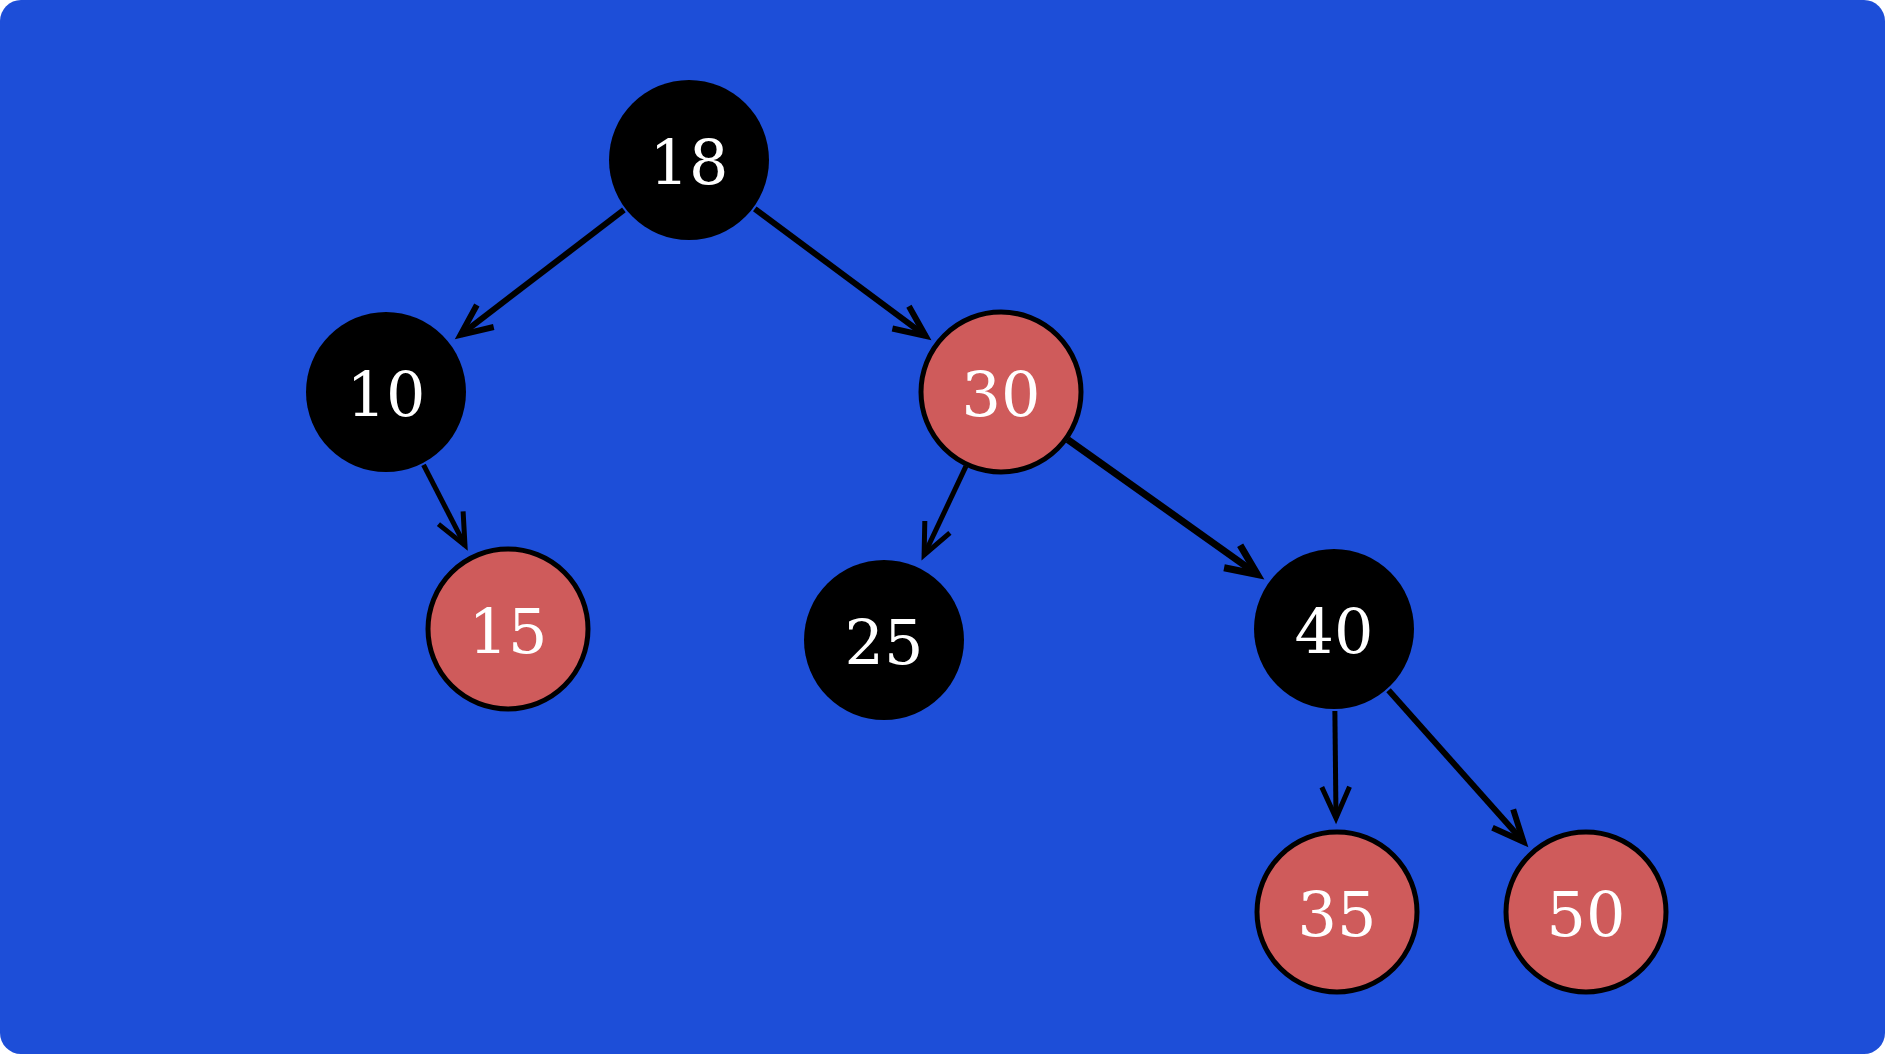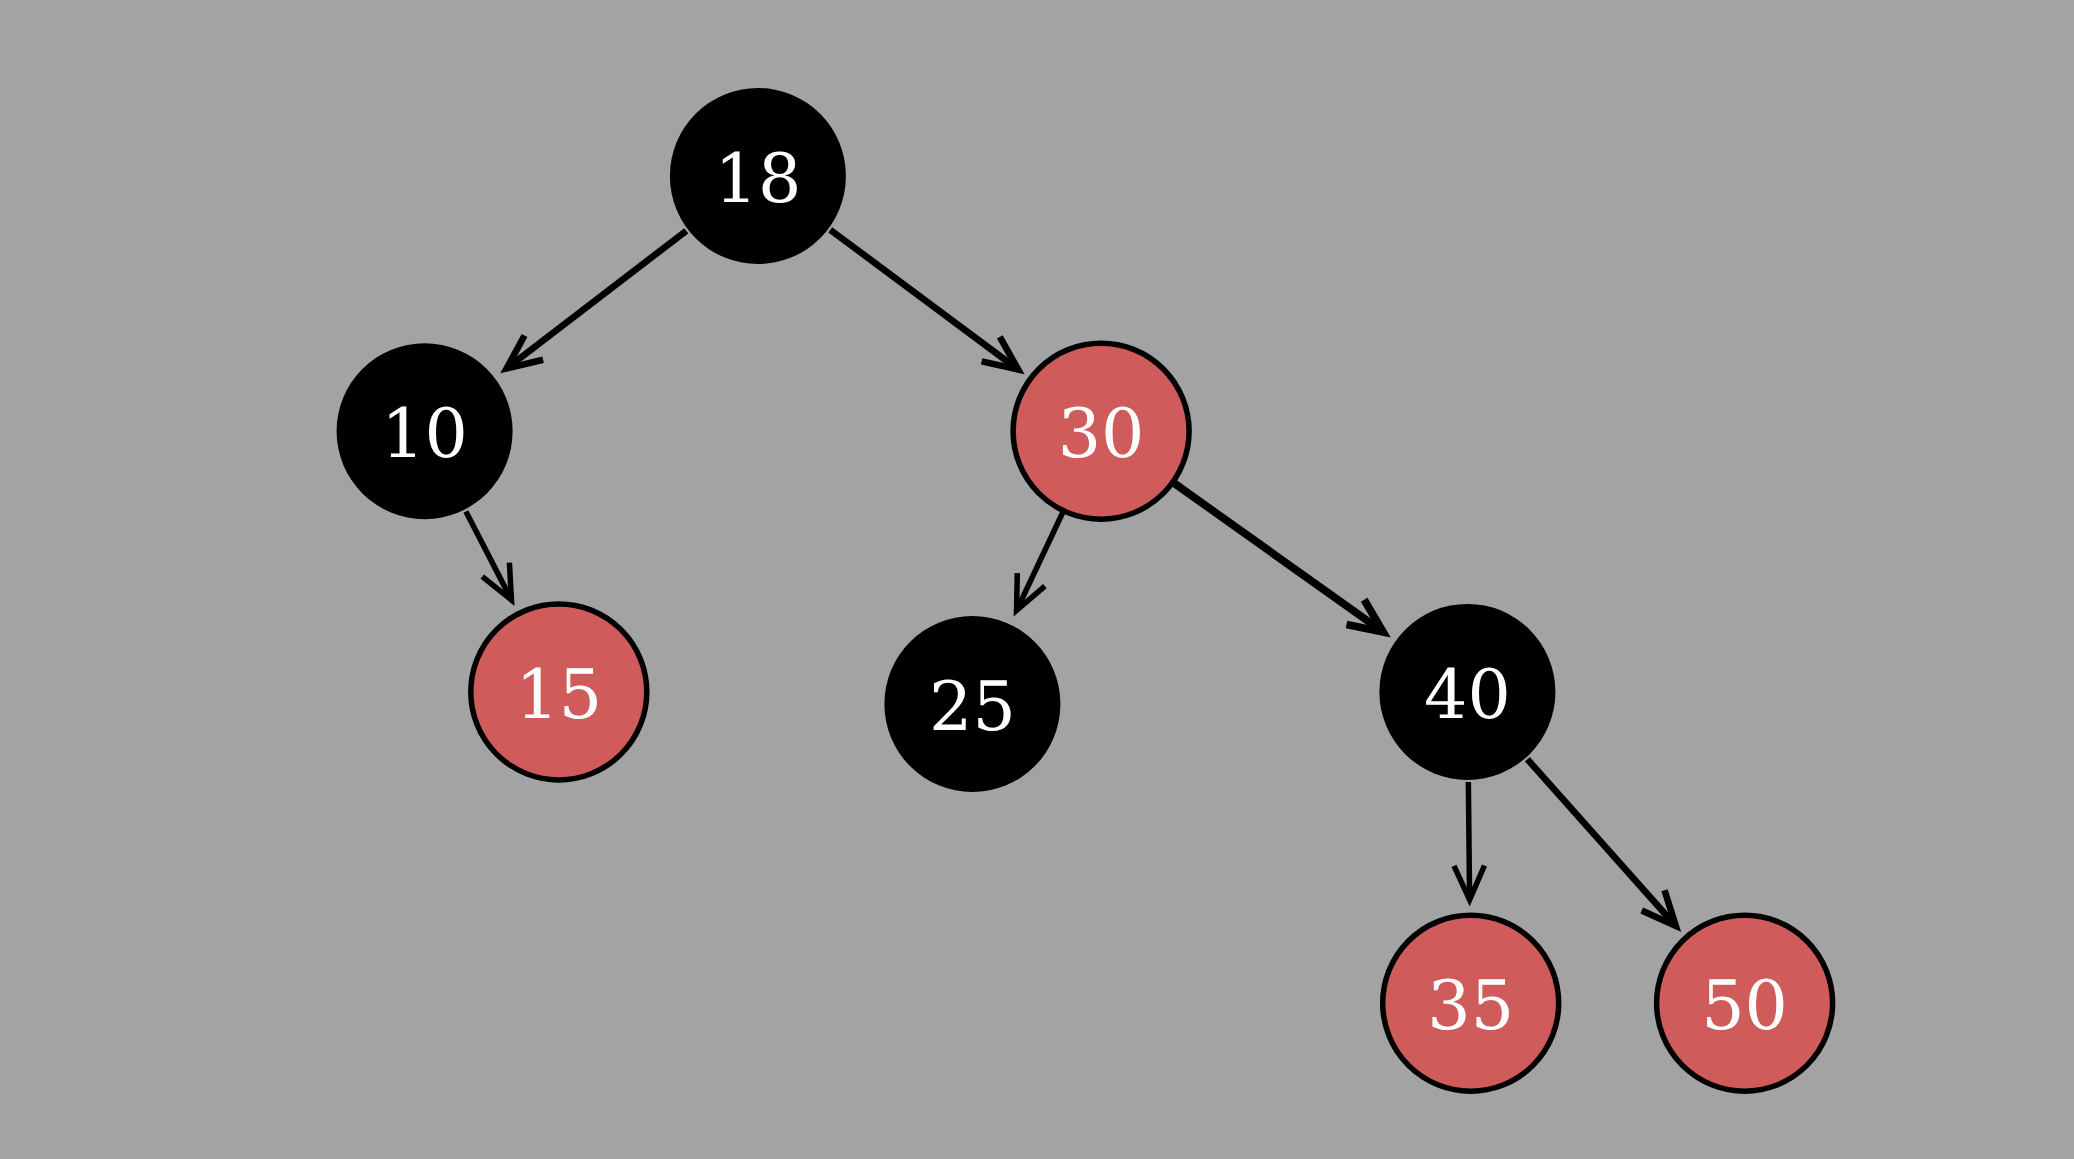--- a/index.html
+++ b/index.html
@@ -8,22 +8,23 @@
     padding: 0;
     background: #ffffff;
   }
   body {
     font-family: "DejaVu Serif", "Liberation Serif", serif;
   }
   #canvas {
     position: relative;
     width: 1885px;
     height: 1054px;
-    background: #a3a3a3;
+    background: #1d4ed8;
     overflow: hidden;
+    border-radius: 21px;
   }
   #tree-svg {
     position: absolute;
     top: 0;
     left: 0;
     width: 1885px;
     height: 1054px;
     display: block;
   }
   .node-circle-black {

